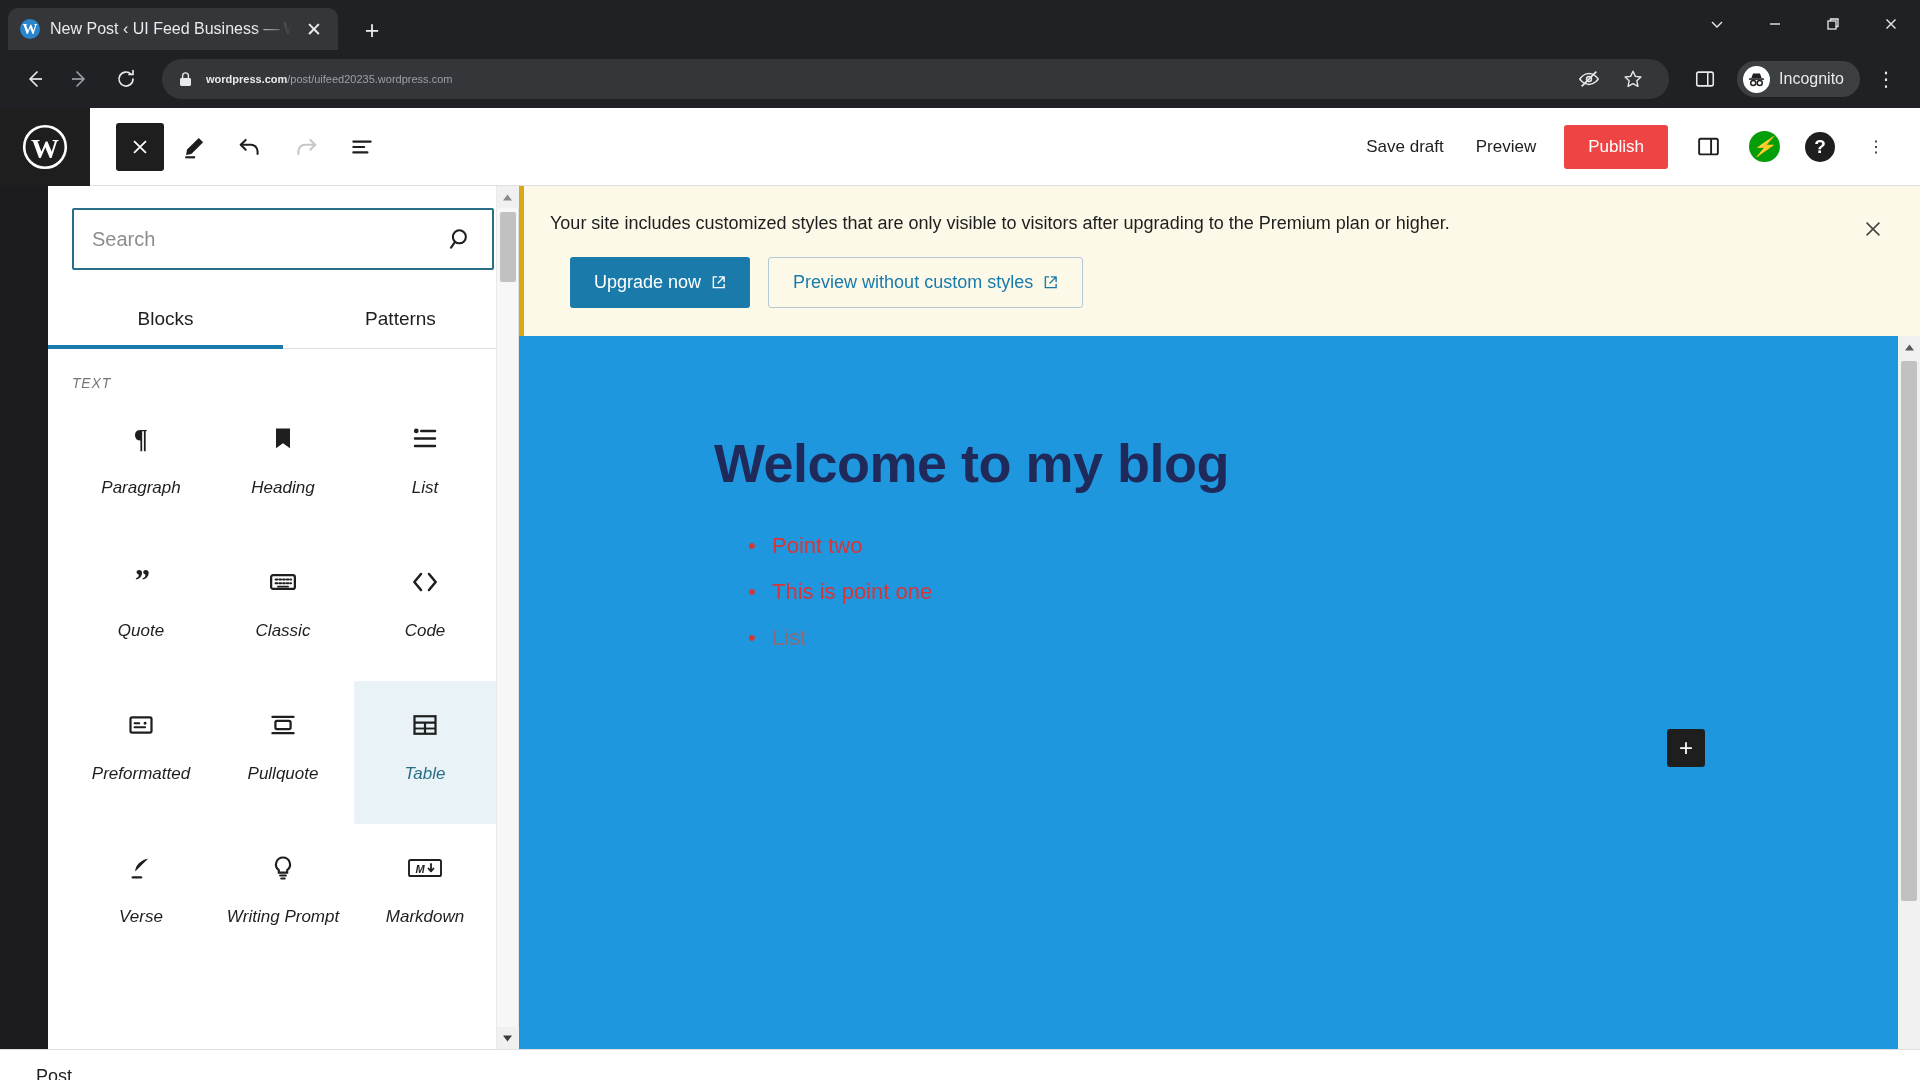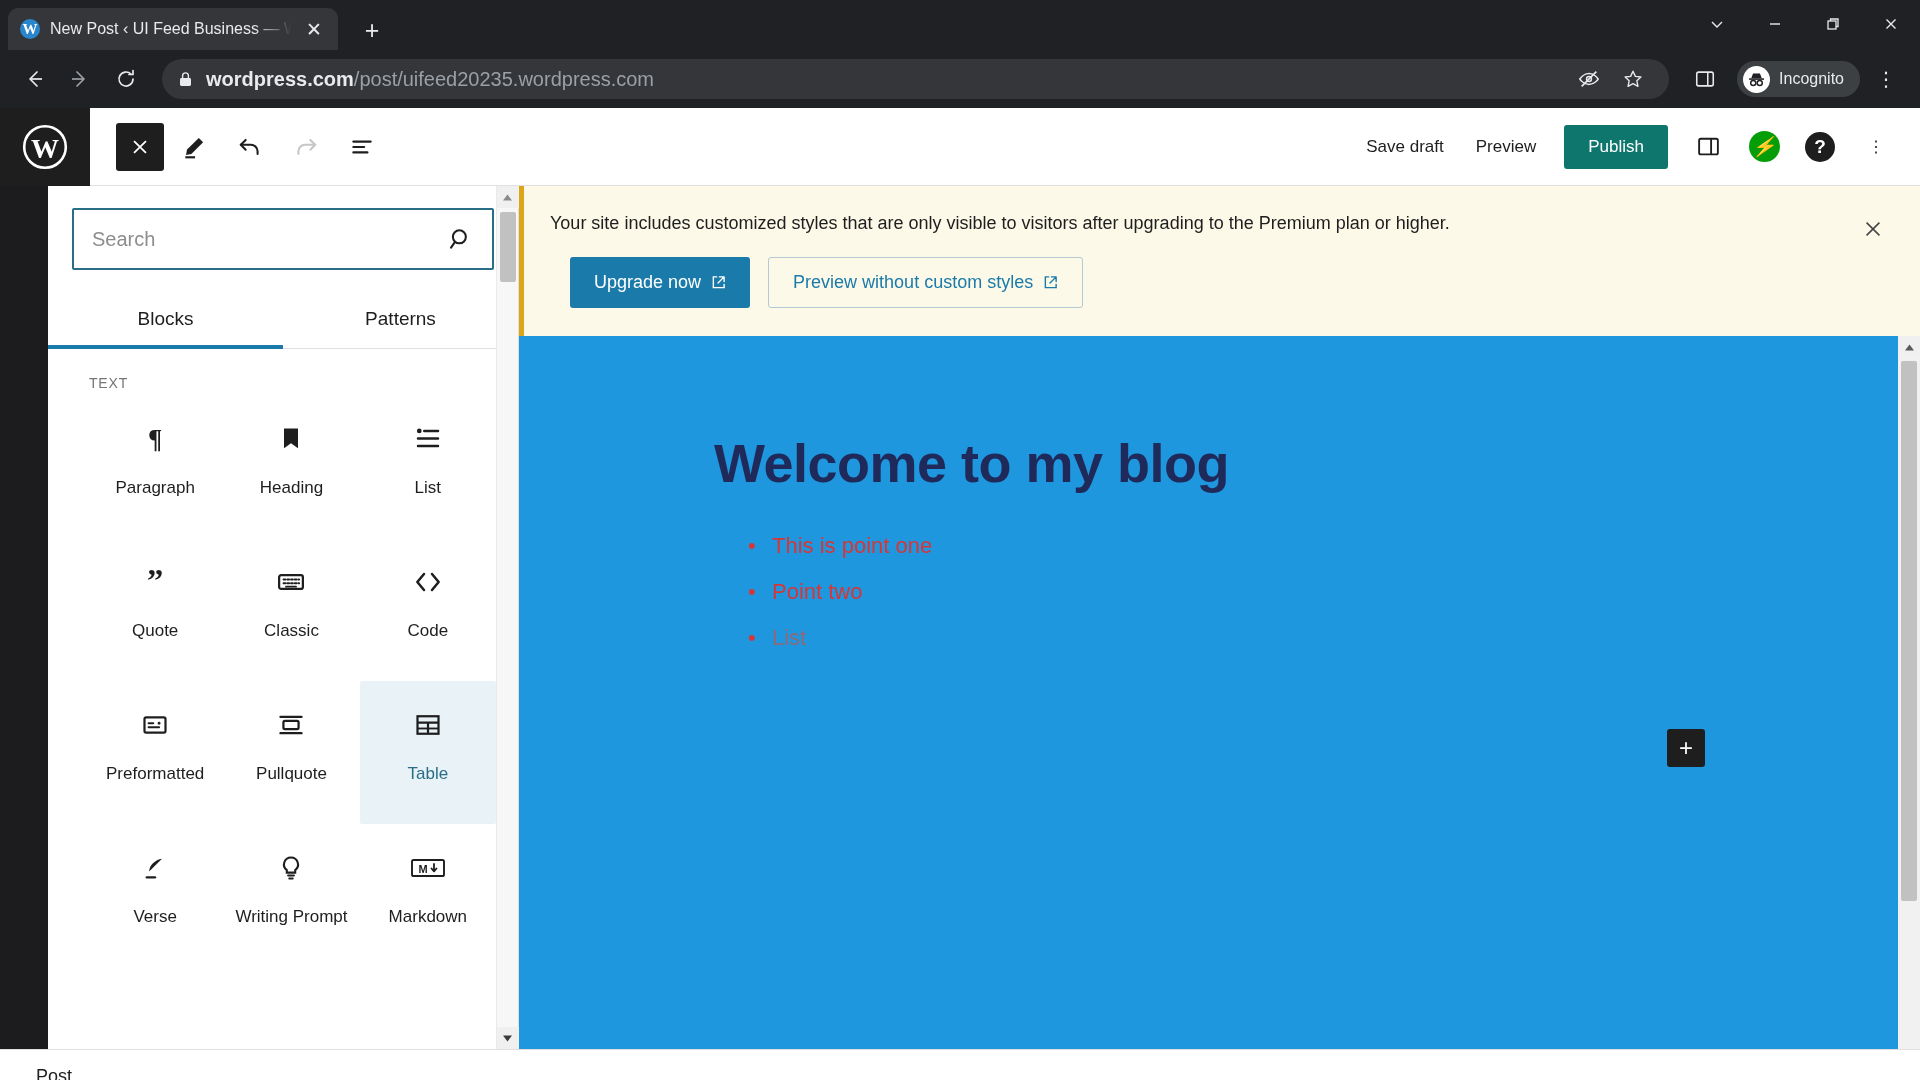--- a/index.html
+++ b/index.html
@@ -62,21 +62,21 @@
   .tb-icon {
     width: 40px; height: 40px; border-radius: 50%;
     display: flex; align-items: center; justify-content: center;
     color: #e8eaed; font-size: 20px; flex-shrink: 0;
   }
   .omnibox {
     flex: 1; height: 40px; background: #35363a; border-radius: 20px;
     display: flex; align-items: center; padding: 0 16px;
     margin: 0 10px; gap: 13px; min-width: 0;
   }
-  .omnibox .url { font-size: 20px; color: #9aa0a6; white-space: nowrap;
+  .omnibox .url { font-size: 11px; color: #9aa0a6; white-space: nowrap;
     overflow: hidden; text-overflow: ellipsis; }
   .omnibox .url b { color: #e8eaed; font-weight: 700; }
   .omni-right { display: flex; align-items: center; gap: 4px; margin-left: auto; }
   .incognito-pill {
     display: flex; align-items: center; gap: 9px; height: 36px;
     background: #3c4043; border-radius: 18px; padding: 0 16px 0 6px;
     margin-left: 6px;
   }
   .incog-av {
     width: 27px; height: 27px; border-radius: 50%; background: #fff;
@@ -103,21 +103,21 @@
   .hdr-btn.dark { background: #1e1e1e; color: #fff; width: 48px; height: 48px; }
   .hdr-btn.disabled { color: #c6c6c6; }
   .hdr-right {
     margin-left: auto; display: flex; align-items: center;
     gap: 4px; padding-right: 18px;
   }
   .txt-btn {
     font-size: 17px; color: #1e1e1e; padding: 10px 14px; white-space: nowrap;
   }
   .publish-btn {
-    background: #0f766e; color: #fff; font-size: 17px;
+    background: #ef4444; color: #fff; font-size: 17px;
     padding: 12px 24px; border-radius: 3px; margin: 0 10px; white-space: nowrap;
   }
   .jetpack-ico {
     width: 31px; height: 31px; border-radius: 50%; background: #069e08;
     display: flex; align-items: center; justify-content: center;
     color: #fff; font-weight: bold; font-size: 19px; font-style: italic;
   }
   .help-ico {
     width: 30px; height: 30px; border-radius: 50%; background: #1e1e1e;
     color: #fff; display: flex; align-items: center; justify-content: center;
@@ -149,21 +149,21 @@
   .tab-item {
     flex: 1; text-align: center; padding: 16px 0 18px 0; font-size: 19px;
     color: #1e1e1e; position: relative;
   }
   .tab-item.active { font-weight: 400; }
   .tab-item.active::after {
     content: ""; position: absolute; left: 0; right: 0; bottom: -1px;
     height: 4px; background: #1a7bab;
   }
   .blocks-scroll {
-    flex: 1; overflow: hidden; position: relative; padding: 0 0 0 17px;
+    flex: 1; overflow: hidden; position: relative; padding: 0 0 0 0; font-style: italic;
   }
   .cat-label {
     font-size: 14px; color: #757575; letter-spacing: 0.8px;
     padding: 26px 0 4px 24px; text-transform: uppercase;
   }
   .block-grid {
     display: grid; grid-template-columns: repeat(3, 1fr);
     padding: 0 22px;
   }
   .block-cell {
@@ -635,22 +635,22 @@
             </svg>
         </div>
       </div>
 
       <div class="canvas-wrap">
         <div class="canvas">
           <div class="post-inner">
             <div class="post-title">Welcome to my blog</div>
 
             <ul class="post-list">
+              <li>Point two</li>
               <li>This is point one</li>
-              <li>Point two</li>
               <li class="placeholder">List</li>
             </ul>
 
           </div>
 
           <div class="add-block-btn">+</div>
         </div>
 
         <div class="canvas-scroll">
           <div class="cs-arrow">

